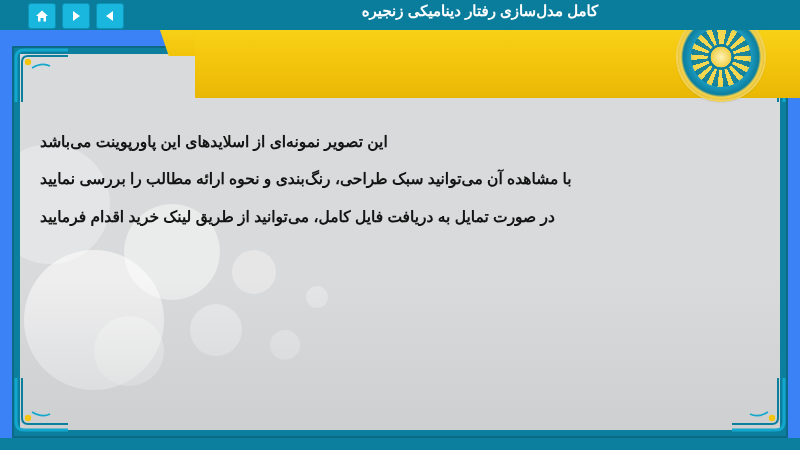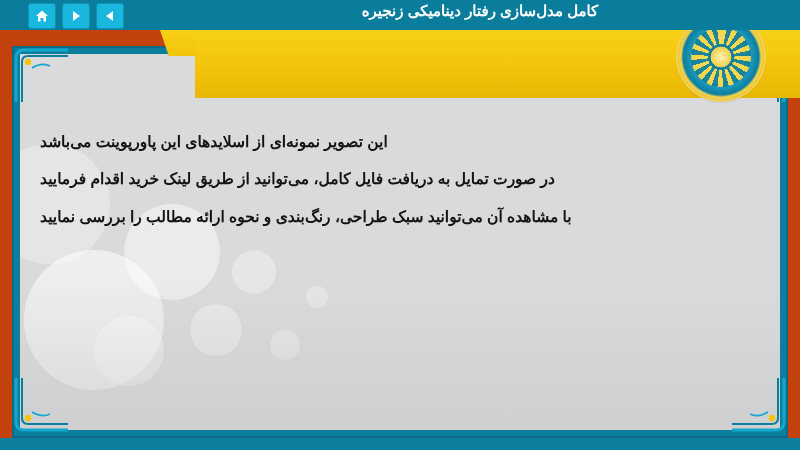--- a/index.html
+++ b/index.html
@@ -6,21 +6,21 @@
     margin: 0; padding: 0;
     width: 800px; height: 450px;
     overflow: hidden;
     font-family: "Liberation Sans", sans-serif;
   }
 
   #slide {
     position: relative;
     width: 800px;
     height: 450px;
-    background: #c2410c;
+    background: #3b82f6;
     overflow: hidden;
   }
 
   
   .topbar {
     position: absolute;
     top: 0; left: 0;
     width: 800px; height: 30px;
     background: #0a7d9c;
     z-index: 30;
@@ -301,18 +301,18 @@
     <svg width="56" height="56" viewBox="0 0 56 56" aria-hidden="true">
       <path d="M2 54 L2 10 Q2 2 10 2 L54 2" fill="none" stroke="#13a7cd" stroke-width="3"></path>
       <path d="M8 54 L8 14 Q8 8 14 8 L54 8" fill="none" stroke="#0d7f9e" stroke-width="2"></path>
       <circle cx="14" cy="14" r="3.2" fill="#f4c50d"></circle>
       <path d="M18 20 q10 -6 18 -2" fill="none" stroke="#13a7cd" stroke-width="1.6"></path>
     </svg>
   </div>
 
   <div class="textblock">
     <p>این تصویر نمونه‌ای از اسلایدهای این پاورپوینت می‌باشد</p>
+    <p>با مشاهده آن می‌توانید سبک طراحی، رنگ‌بندی و نحوه ارائه مطالب را بررسی نمایید</p>
     <p>در صورت تمایل به دریافت فایل کامل، می‌توانید از طریق لینک خرید اقدام فرمایید</p>
-    <p>با مشاهده آن می‌توانید سبک طراحی، رنگ‌بندی و نحوه ارائه مطالب را بررسی نمایید</p>
   </div>
 
   <div class="bottom-strip"></div>
 </div>
 
 </body></html>

